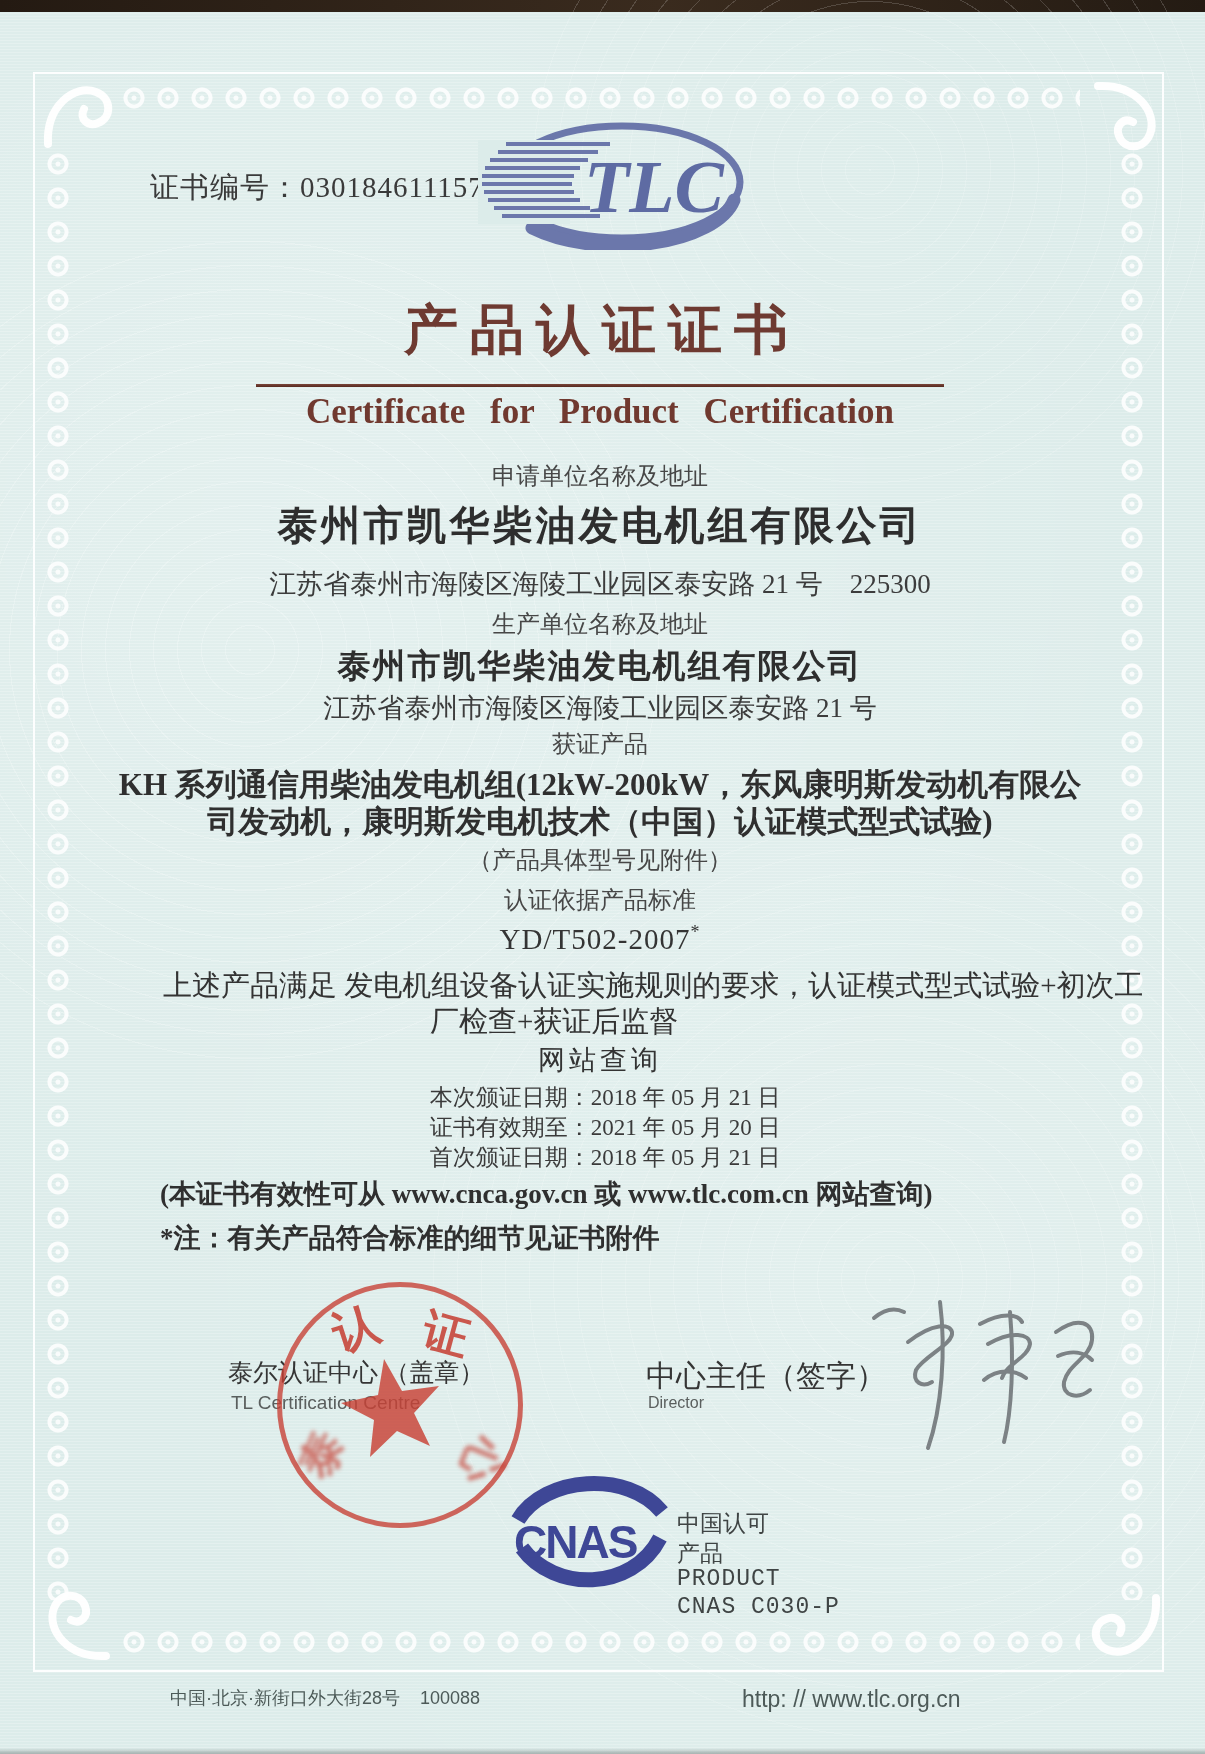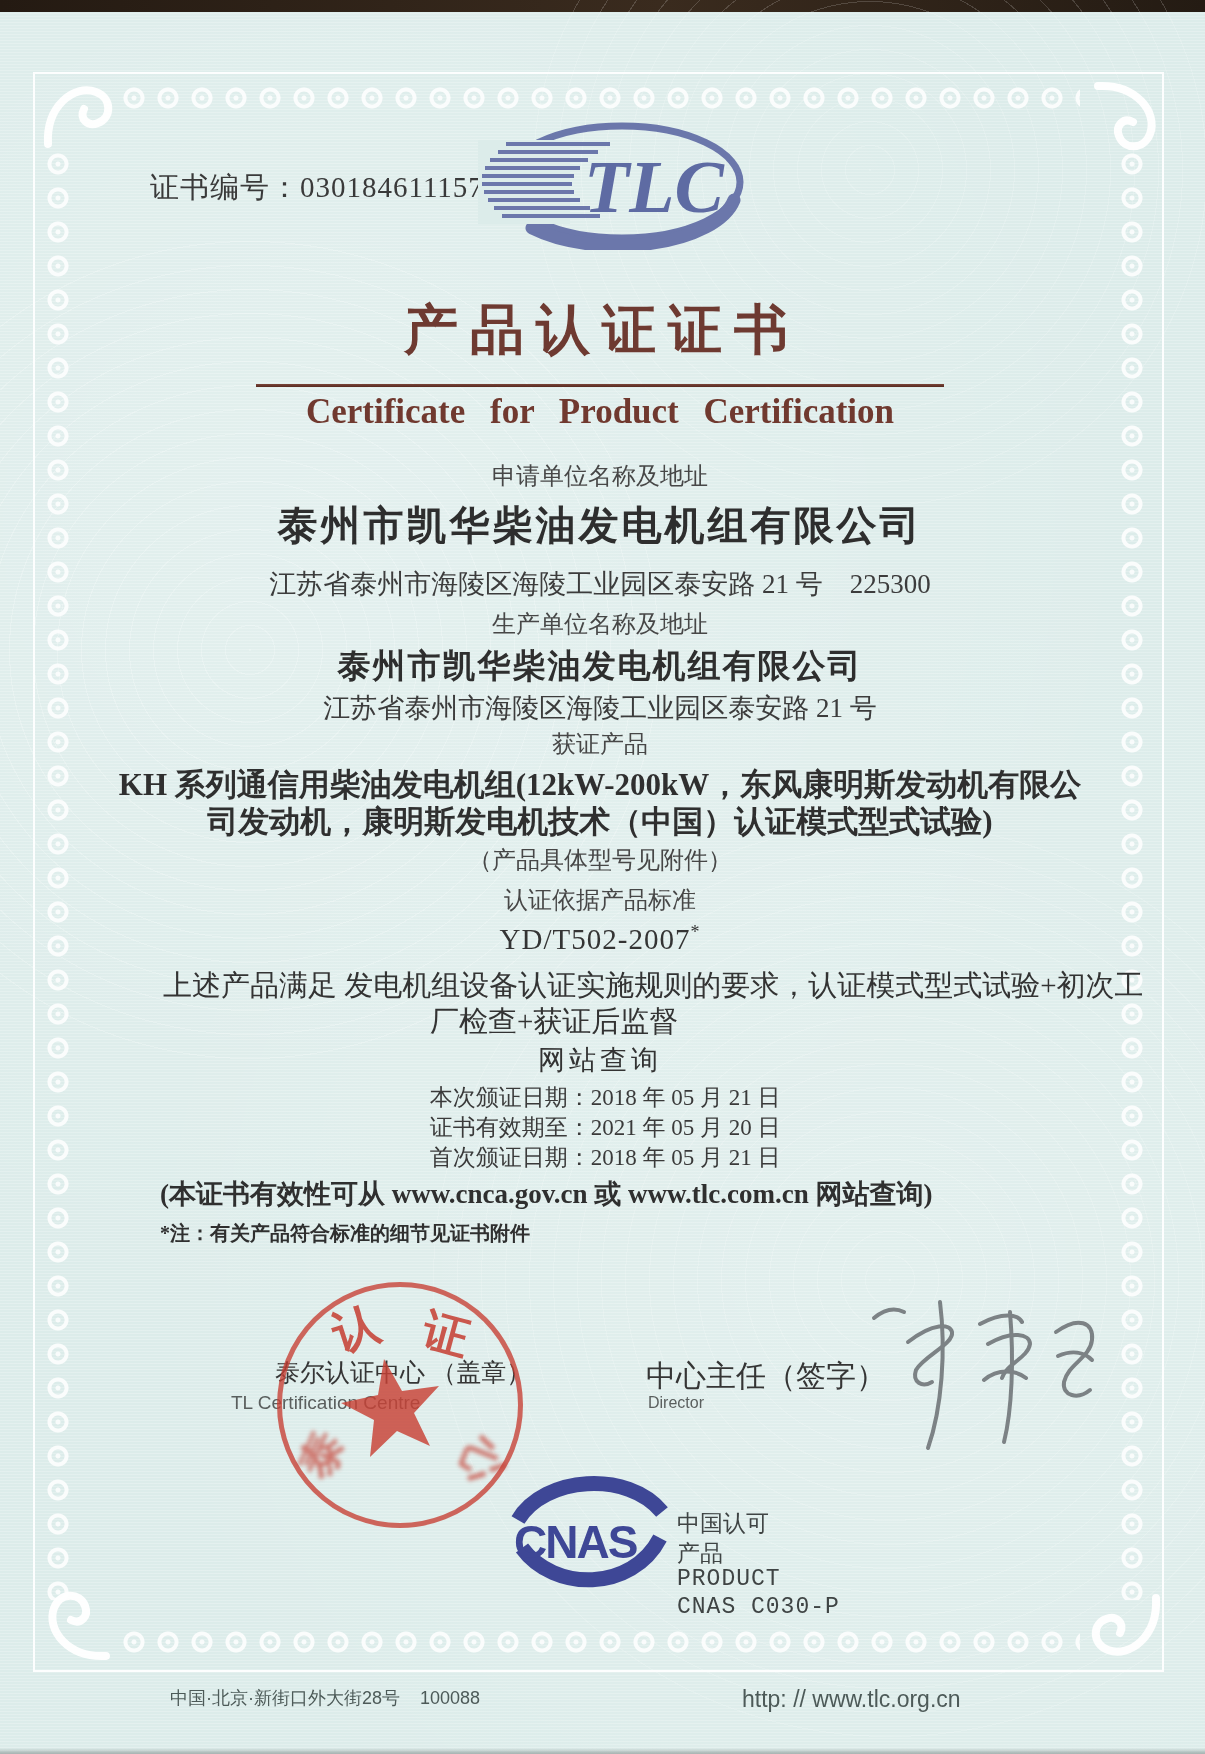--- a/index.html
+++ b/index.html
@@ -60,24 +60,24 @@
   .product-note{left:600px;top:844px;font-size:24px;}
   .standard-label{left:600px;top:884px;}
   .standard{left:600px;top:922px;font-size:29px;color:#343434;letter-spacing:1px;white-space:nowrap;}
   .standard sup{font-size:18px;}
   .stmt1{left:163px;top:966px;font-size:29px;color:#333;white-space:nowrap;}
   .stmt2{left:430px;top:1002px;font-size:29px;color:#333;white-space:nowrap;}
   .hereby{left:600px;top:1042px;font-size:27px;color:#333;letter-spacing:4px;}
   .date-line{left:605px;font-size:23px;color:#3a3a3a;white-space:nowrap;}
   .d1{top:1082px;} .d2{top:1112px;} .d3{top:1142px;}
   .validity{left:160px;top:1176px;font-size:27px;font-weight:600;color:#2f2f2f;white-space:nowrap;}
-  .footnote{left:160px;top:1220px;font-size:20px;font-weight:600;color:#2f2f2f;white-space:nowrap;}
-
-  
-  .org-cn{left:228px;top:1356px;font-size:25px;color:#353535;white-space:nowrap;margin-left:47px;}
+  .footnote{left:160px;top:1220px;font-size:27px;font-weight:600;color:#2f2f2f;white-space:nowrap;}
+
+  
+  .org-cn{left:228px;top:1356px;font-size:25px;color:#353535;white-space:nowrap;}
   .org-en{left:231px;top:1392px;font-size:19px;color:#5a5f5e;font-family:"Liberation Sans","DejaVu Sans",sans-serif;}
   .director-cn{left:646px;top:1356px;font-size:30px;color:#353535;white-space:nowrap;}
   .director-en{left:648px;top:1394px;font-size:16px;color:#5a5f5e;font-family:"Liberation Sans","DejaVu Sans",sans-serif;}
 
   .seal{left:277px;top:1282px;width:246px;height:246px;pointer-events:none;}
   .seal-ring{position:absolute;left:0;top:0;width:236px;height:236px;border:5px solid rgba(198,62,50,.78);border-radius:50%;}
   .seal-char{position:absolute;font-size:46px;font-weight:bold;color:rgba(198,60,48,.85);font-family:"Liberation Serif",serif;}
   .seal-char.c0{left:56px;top:16px;transform:rotate(-18deg);}
   .seal-char.c1{left:146px;top:22px;transform:rotate(15deg);}
   .seal-char.c2{left:22px;top:142px;transform:rotate(-66deg);filter:blur(2px);opacity:.8;}

